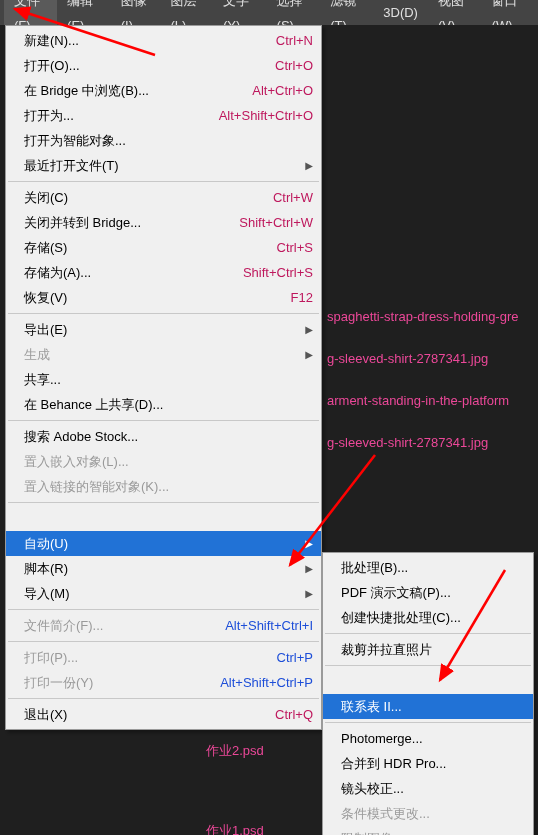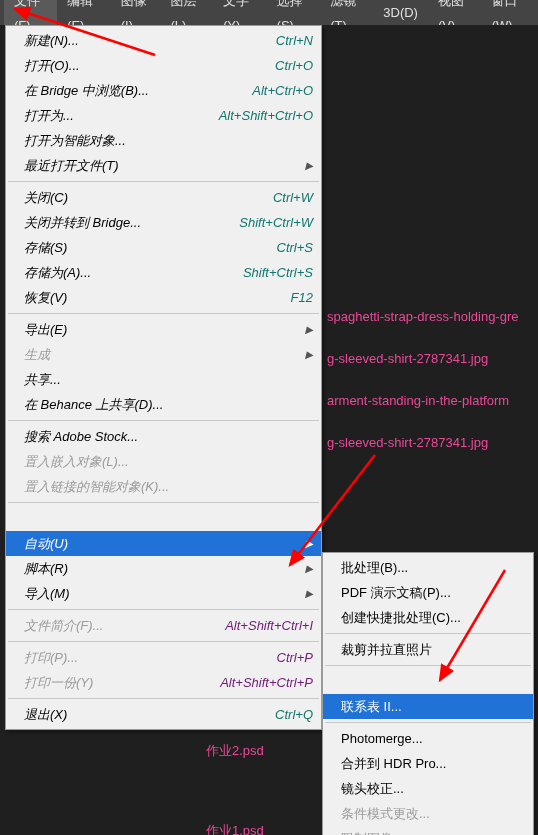--- a/index.html
+++ b/index.html
@@ -50,35 +50,35 @@
 
   .menu {
     position: absolute;
     background: #f0f0f0;
     color: #000;
     border: 1px solid #9a9a9a;
     box-shadow: 3px 3px 3px rgba(0,0,0,.3);
     font-size: 13px;
     padding: 2px 0;
   }
-  .menu.main { top: 25px; left: 5px; width: 315px; font-style: italic; }
+  .menu.main { top: 25px; left: 5px; width: 315px; }
   .menu.sub  { top: 552px; left: 322px; width: 210px; }
 
   .mi {
     display: flex;
     align-items: center;
     height: 25px;
     padding: 0 8px 0 18px;
     white-space: nowrap;
   }
   .mi .label { flex: 1; }
-  .mi .accel { color: #0f766e; padding-left: 12px; }
+  .mi .accel { color: #be185d; padding-left: 12px; }
   .mi .arrow { width: 12px; text-align: right; font-size: 10px; color: #555; }
   .mi.disabled { color: #9a9a9a; align-items: center; }
-  .mi.disabled .accel { color: #701a75; }
+  .mi.disabled .accel { color: #1d4ed8; }
   .mi.highlight {
     background: #2172d6;
     color: #fff;
     margin-top: 28px;
   }
   .mi.highlight .accel, .mi.highlight .arrow { color: #fff; }
   .sep { height: 1px; margin: 3px 2px; background: #c8c8c8; }
 
   svg.annot { position: absolute; top: 0; left: 0; pointer-events: none; }
 </style>

